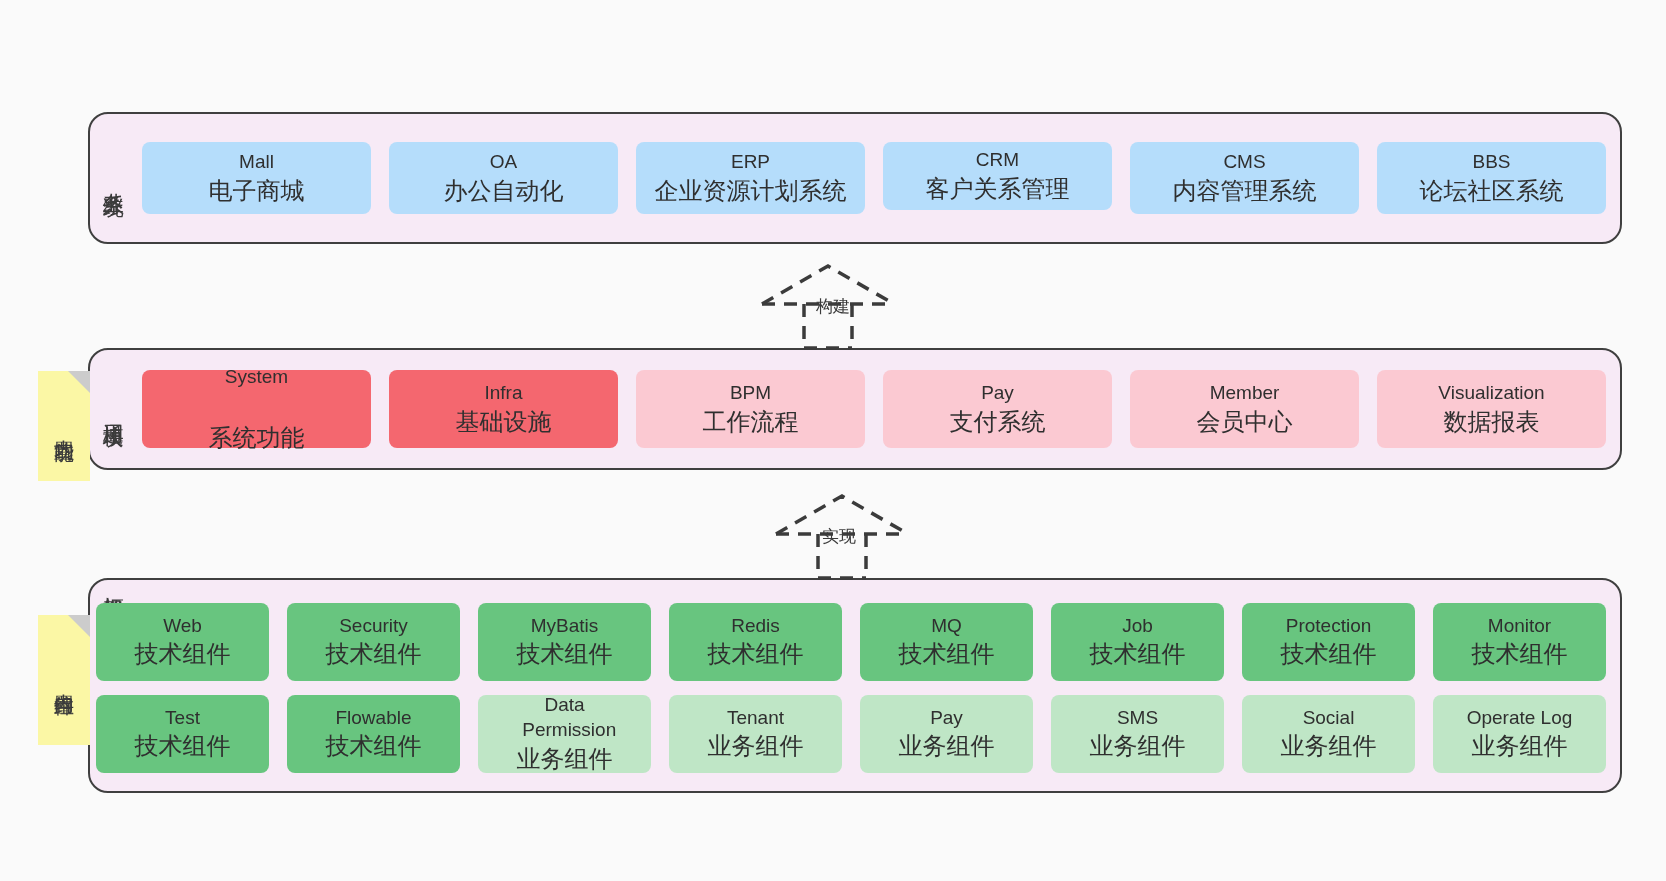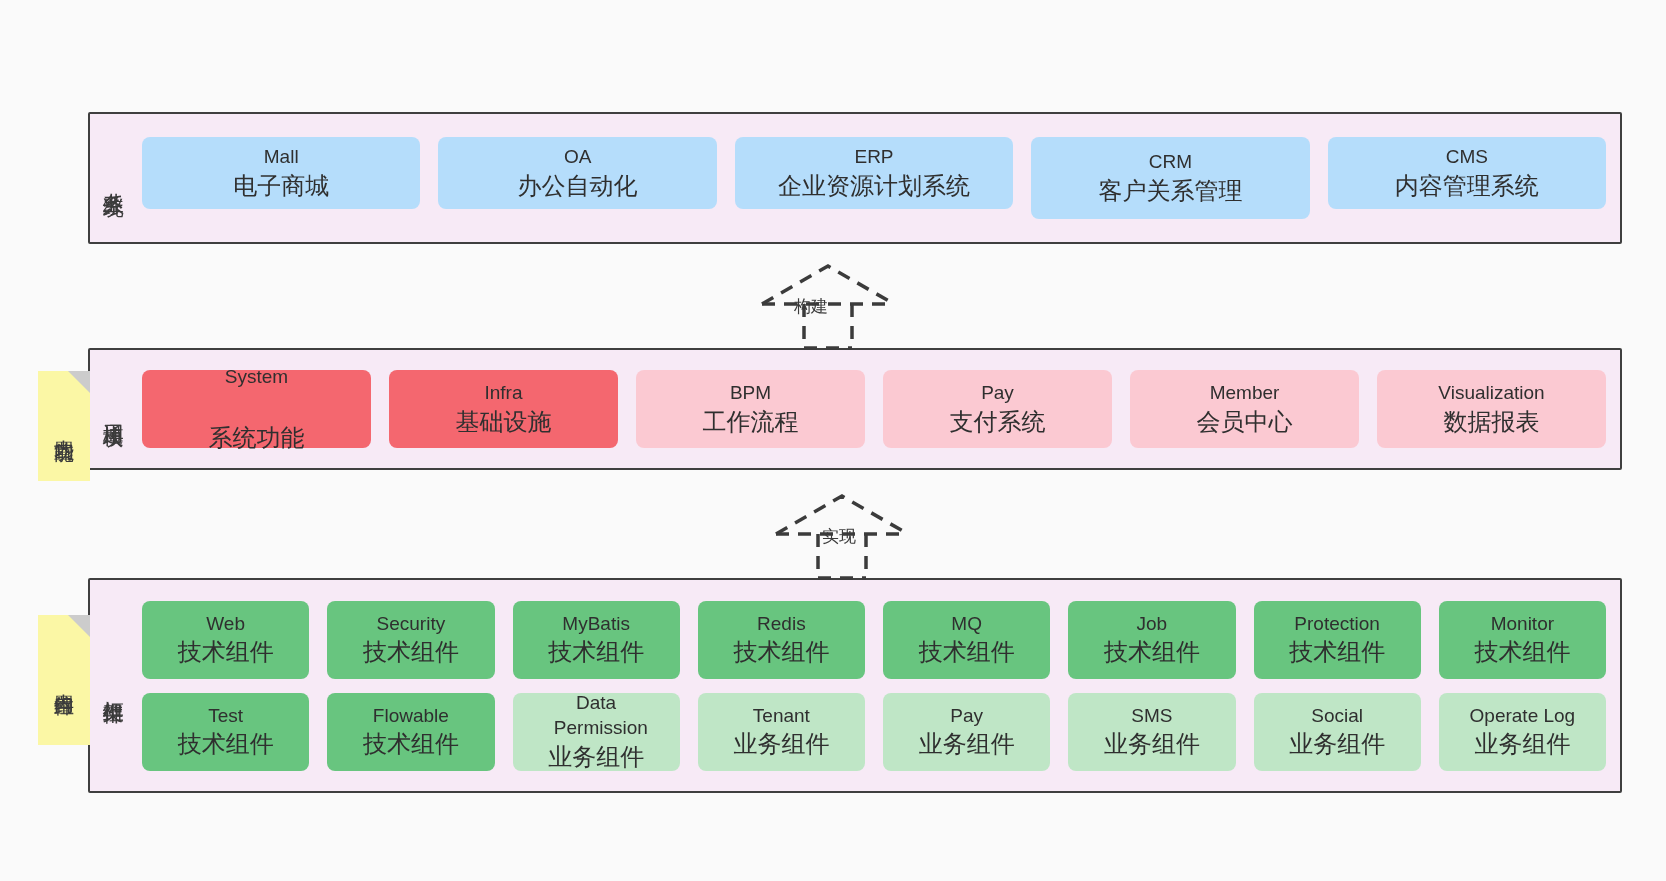--- a/index.html
+++ b/index.html
@@ -11,21 +11,21 @@
     overflow:hidden;
     position:relative;
   }
   #canvas{position:absolute;inset:0;}
 
   
   .layer{
     position:absolute;
     background:#f7eaf6;
     border:2px solid #3f3f3f;
-    border-radius:2px;
+    border-radius:20px;
     box-sizing:border-box;
     display:flex;
     align-items:stretch;
   }
   .layer-label{
     flex:0 0 auto;
     width:46px;
     display:flex;
     align-items:center;
     justify-content:center;
@@ -129,41 +129,45 @@
           <span class="cn">电子商城</span>
         </div>
         <div class="cell c-blue" style="height:72px;">
           <span class="en">OA</span>
           <span class="cn">办公自动化</span>
         </div>
         <div class="cell c-blue" style="height:72px;">
           <span class="en">ERP</span>
           <span class="cn">企业资源计划系统</span>
         </div>
-        <div class="cell c-blue" style="height:82px;align-items:center;">
+        <div class="cell c-blue" style="height:68px;align-items:center;">
           <span class="en">CRM</span>
           <span class="cn">客户关系管理</span>
         </div>
         <div class="cell c-blue" style="height:72px;">
           <span class="en">CMS</span>
           <span class="cn">内容管理系统</span>
+        </div>
+        <div class="cell c-blue" style="height:72px;">
+          <span class="en">BBS</span>
+          <span class="cn">论坛社区系统</span>
         </div>
       </div>
     </div>
   </div>
 
   <div class="arrow" style="left:758px;top:262px;width:140px;height:88px;">
     <svg width="140" height="88" viewBox="0 0 140 88" fill="none">
       <path d="M4 42 L70 4 L136 42" stroke="#3b3b3b" stroke-width="3.5" stroke-dasharray="13 9" fill="none" stroke-linecap="butt"></path>
       <path d="M4 42 L136 42" stroke="#3b3b3b" stroke-width="3.5" stroke-dasharray="13 9" fill="none"></path>
       <path d="M46 42 L46 86" stroke="#3b3b3b" stroke-width="3.5" stroke-dasharray="13 9" fill="none"></path>
       <path d="M94 42 L94 86" stroke="#3b3b3b" stroke-width="3.5" stroke-dasharray="13 9" fill="none"></path>
       <path d="M46 86 L94 86" stroke="#3b3b3b" stroke-width="3.5" stroke-dasharray="13 9" fill="none"></path>
     </svg>
-    <span class="arrow-label" style="left:36px;top:33px;">构建</span>
+    <span class="arrow-label" style="left:58px;top:33px;">构建</span>
   </div>
 
   <div class="note" style="left:38px;top:371px;height:110px;">
     <span>内置功能</span>
   </div>
 
   <div class="layer" id="layer-1" style="left:88px;top:348px;width:1534px;height:122px;">
     <div class="layer-label">通用模块</div>
     <div class="layer-body">
       <div class="row">
@@ -203,21 +207,21 @@
       <path d="M94 42 L94 86" stroke="#3b3b3b" stroke-width="3.5" stroke-dasharray="13 9" fill="none"></path>
       <path d="M46 86 L94 86" stroke="#3b3b3b" stroke-width="3.5" stroke-dasharray="13 9" fill="none"></path>
     </svg>
     <span class="arrow-label" style="left:50px;top:33px;">实现</span>
   </div>
 
   <div class="note" style="left:38px;top:615px;height:130px;">
     <span>内置组件</span>
   </div>
 
-  <div class="layer" id="layer-2" style="left:88px;top:578px;width:1534px;height:215px;">
+  <div class="layer" id="layer-2" style="left:88px;top:578px;width:1534px;height:215px;flex-direction:column;">
     <div class="layer-label">框架组件</div>
     <div class="layer-body">
 
       <div class="row">
         <div class="cell c-green" style="height:78px;">
           <span class="en">Web</span>
           <span class="cn">技术组件</span>
         </div>
         <div class="cell c-green" style="height:78px;">
           <span class="en">Security</span>

